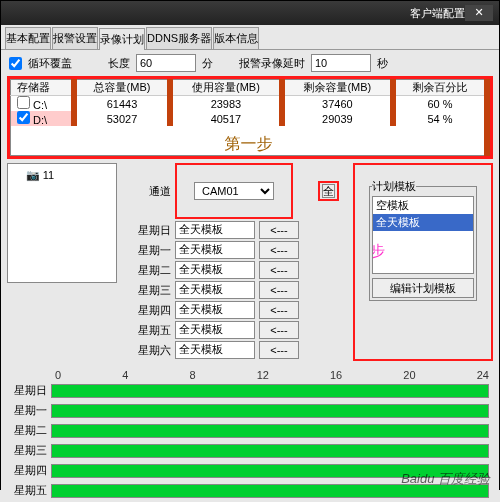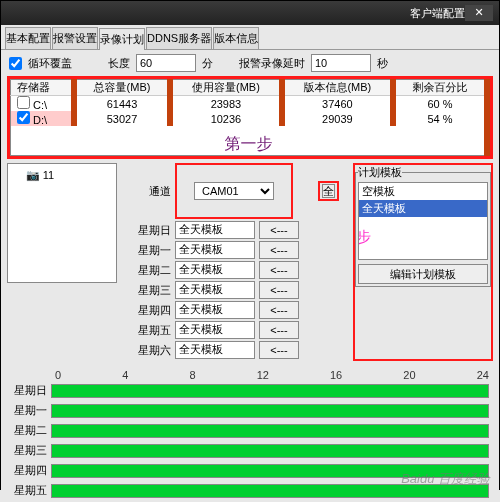--- a/index.html
+++ b/index.html
@@ -12,44 +12,44 @@
 .tab{padding:3px 0;border:1px solid #999;border-bottom:none;background:#ddd;margin-right:1px;cursor:pointer}
 .tab.active{background:#e8e8e8;position:relative;top:1px}
 .row1{display:flex;align-items:center;padding:4px 8px;gap:6px}
 .row1 input[type=text]{width:60px;height:18px;border:1px solid #888;padding:0 3px;background:#fff}
 .storage-wrap{margin:0 6px;border:3px solid #ff1a1a;padding:0}
 .storage{width:100%;border:1px solid #888;background:#fff;border-collapse:collapse}
 .storage th,.storage td{border-right:6px solid #c2410c;padding:0 4px;text-align:center;font-weight:normal}
 .storage th{border-bottom:1px solid #ccc;background:#f5f5f5}
 .storage td:first-child,.storage th:first-child{text-align:left;padding-left:6px}
 .d-row td:first-child{background:#ffcccc}
-.step1{color:#701a75;font-size:16px;text-align:center;margin-top:8px}
+.step1{color:#a16207;font-size:16px;text-align:center;margin-top:8px}
 .mid{display:flex;padding:4px 6px;gap:14px}
 .tree{width:110px;height:120px;border:1px solid #888;background:#fff;padding:4px}
 .tree-item{padding:1px 0 1px 14px;cursor:pointer}
 .channel-area{flex:1}
 .ch-row{display:flex;align-items:center;gap:4px;margin-bottom:2px}
 .ch-row .lbl{width:40px;text-align:right}
 .ch-row select,.ch-row .txt{width:80px;height:18px;border:1px solid #888;background:#fff;padding:0 3px}
 .ch-row .btn{width:40px;height:18px;border:1px solid #888;background:#eee;cursor:pointer;text-align:center;line-height:16px}
 .redbox-ch{display:flex;align-items:flex-start;gap:4px;border:2px solid #ff1a1a;padding:17px}
 .redbox-all{border:2px solid #ff1a1a;padding:0 2px}
-.plan-tpl{width:140px;border:2px solid #ff1a1a;padding:0}
+.plan-tpl{width:140px;border:2px solid #ff1a1a;padding:14px}
 .plan-tpl fieldset{border:1px solid #888;padding:2px}
 .plan-tpl .list{height:78px;border:1px solid #888;background:#fff;overflow:hidden}
 .plan-tpl .list div{padding:1px 3px}
 .plan-tpl .sel{background:#3969c8;color:#fff}
 .plan-tpl button{width:100%;height:20px;margin-top:4px;border:1px solid #888;background:#eee;cursor:pointer}
 .step2{color:#ff33cc;font-size:15px;position:relative;left:-36px;top:10px}
 .timeline-wrap{padding:4px 10px}
 .time-head{display:flex;justify-content:space-between;padding-left:44px;font-size:10px;color:#333;margin-bottom:2px}
 .tl-row{display:flex;align-items:center;margin-bottom:5px}
 .tl-row .lbl{width:40px;text-align:right;padding-right:4px}
 .tl-bar{flex:1;height:14px;border:1px solid #888;background:#00d030;position:relative}
-.watermark{position:absolute;right:10px;bottom:14px;color:#737373;font-size:13px;opacity:.6;font-style:italic}
+.watermark{position:absolute;right:10px;bottom:14px;color:#000000;font-size:13px;opacity:.6;font-style:italic}
 </style>
 </head>
 <body>
 
 <div class="window">
   <div class="titlebar">
     <span>客户端配置</span>
     <span class="close">✕</span>
   </div>
   <div class="body">
@@ -72,34 +72,34 @@
       <span>秒</span>
     </div>
 
     <div class="storage-wrap">
       <table class="storage">
         <tbody>
             <tr>
           <th>存储器</th>
           <th>总容量(MB)</th>
           <th>使用容量(MB)</th>
-          <th>版本信息(MB)</th>
+          <th>剩余容量(MB)</th>
           <th>剩余百分比</th>
         </tr>
         <tr>
           <td><input type="checkbox" style=""> <span>C:\</span></td>
           <td>61443</td>
           <td>23983</td>
           <td>37460</td>
           <td>60 %</td>
         </tr>
         <tr class="d-row">
           <td><input type="checkbox" checked="" style=""> <span>D:\</span></td>
           <td>53027</td>
-          <td>10236</td>
+          <td>40517</td>
           <td>29039</td>
           <td>54 %</td>
         </tr>
         <tr>
               <td colspan="5">
                 <div class="step1">第一步</div>
               </td>
             </tr>
       </tbody>
         </table>

